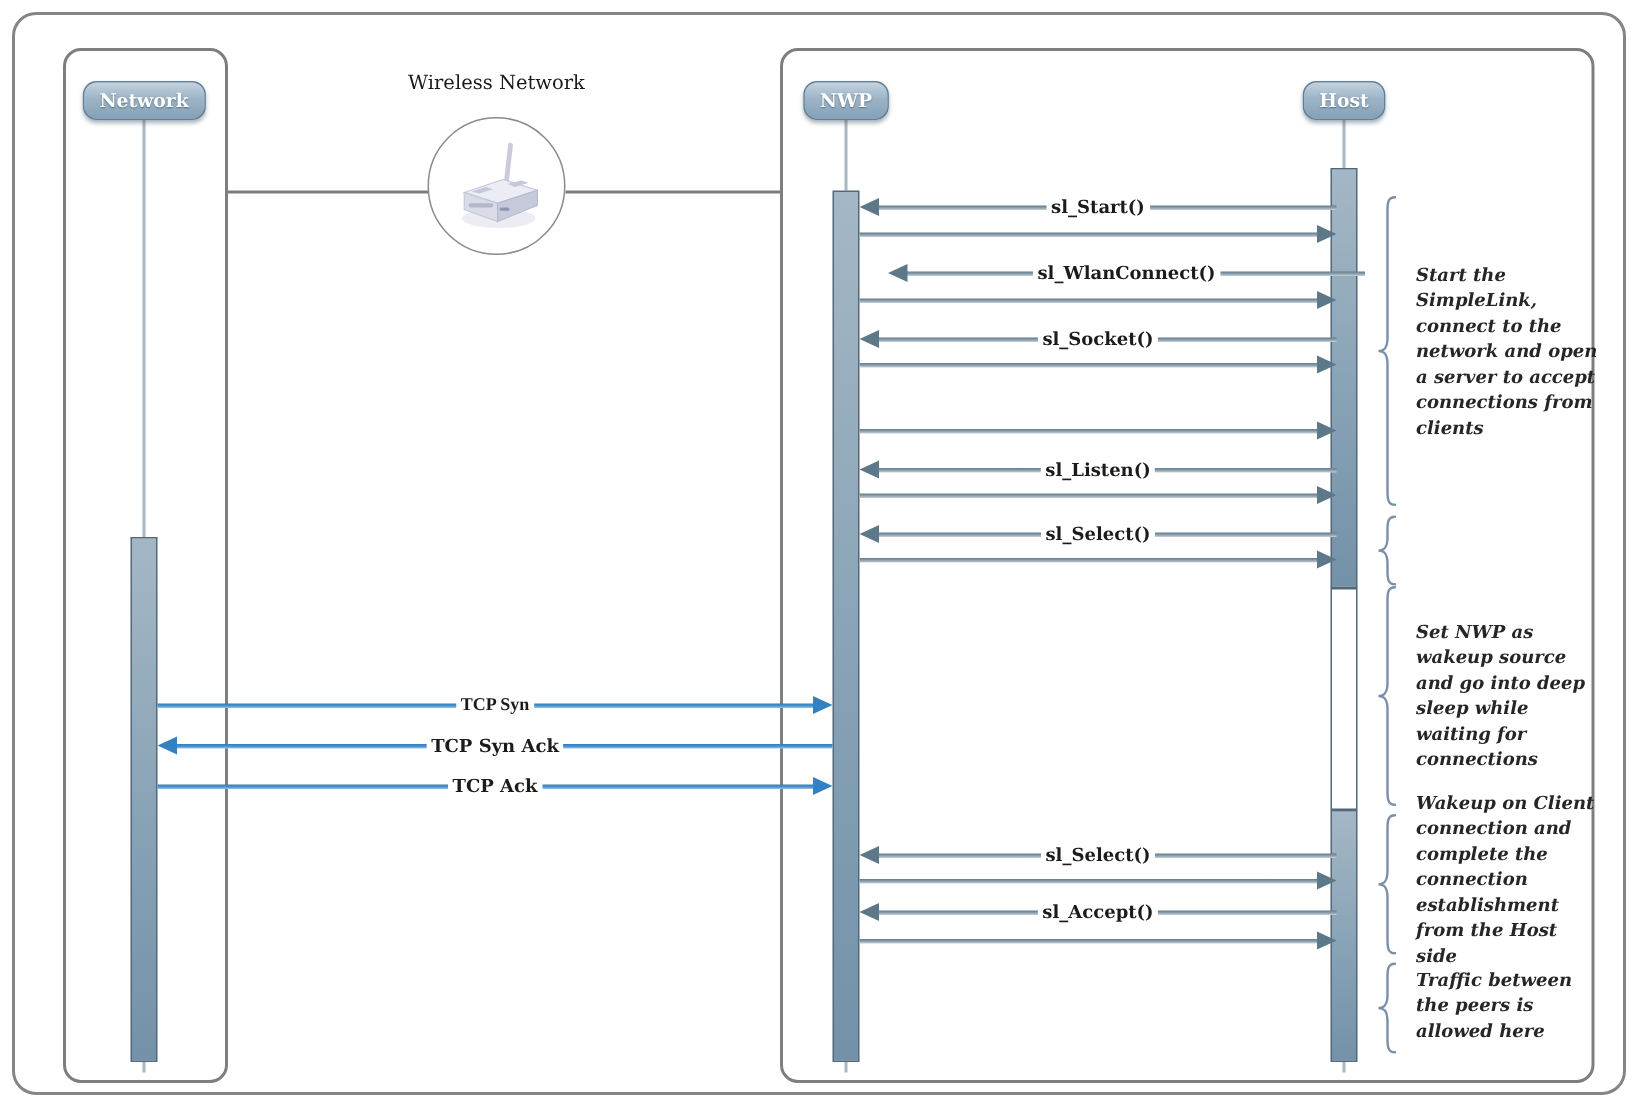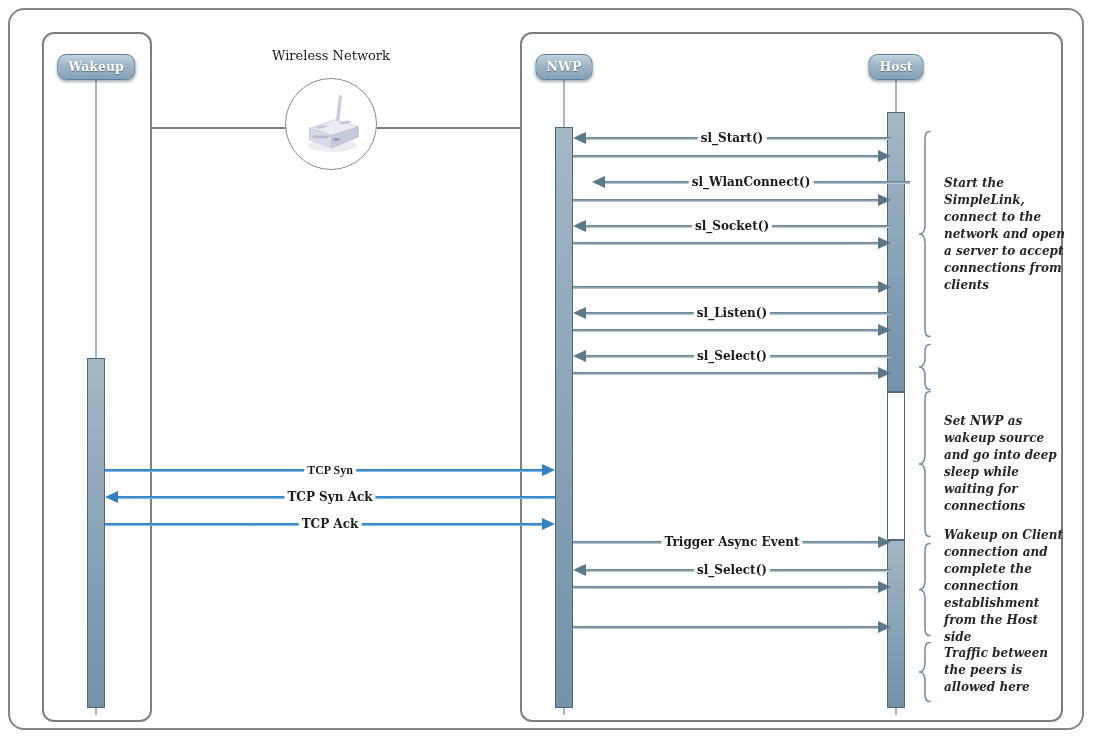--- a/index.html
+++ b/index.html
@@ -99,21 +99,21 @@
       <path d="M20,52 L56,40 L88,50 L51,62 Z" fill="#ecedf4" stroke="#c2c5d6" stroke-width="1"></path>
       <path d="M20,52 L51,62 L51,79 L20,68 Z" fill="#d9dbe7" stroke="#c2c5d6" stroke-width="1"></path>
       <path d="M51,62 L88,50 L88,64 L51,79 Z" fill="#c7cadb" stroke="#b5b8cc" stroke-width="1"></path>
       <path d="M27,51 L40,47 L47,49 L34,53 Z" fill="#c5c8d9"></path>
       <path d="M60,44 L73,41 L80,43 L67,47 Z" fill="#c5c8d9"></path>
       <rect x="24" y="62" width="23" height="4" rx="2" fill="#b4b8cc"></rect>
       <rect x="53" y="66" width="9" height="3" rx="1.5" fill="#8f94b0"></rect>
     </svg>
   </div>
 
-  <div class="badge" style="left:96px;">Wakeup</div>
+  <div class="badge" style="left:96px;">Network</div>
   <div class="badge" style="left:564px;">NWP</div>
   <div class="badge" style="left:896px;">Host</div>
 
   <div class="lifeline" style="left:95px;top:80px;height:278px;"></div>
   <div class="lifeline" style="left:563px;top:80px;height:47px;"></div>
   <div class="lifeline" style="left:895px;top:80px;height:32px;"></div>
   <div class="lifeline" style="left:95px;top:708px;height:7px;"></div>
   <div class="lifeline" style="left:563px;top:708px;height:7px;"></div>
   <div class="lifeline" style="left:895px;top:708px;height:7px;"></div>
 
@@ -182,33 +182,33 @@
     <div class="shaft"></div>
       <div class="head"></div>
     <span class="msg-label">TCP Syn Ack</span>
   </div>
   <div class="msg tcp dir-right" style="top:518px;">
     <div class="shaft"></div>
       <div class="head"></div>
     <span class="msg-label">TCP Ack</span>
   </div>
 
-  <div class="msg gray dir-right" style="top:536px;">
-    <div class="shaft"></div>
-      <div class="head"></div>
-    <span class="msg-label">Trigger Async Event</span>
-  </div>
   <div class="msg gray dir-left" style="top:564px;">
     <div class="shaft"></div>
       <div class="head"></div>
     <span class="msg-label">sl_Select()</span>
   </div>
   <div class="msg gray dir-right" style="top:581px;">
     <div class="shaft"></div>
       <div class="head"></div>
+  </div>
+  <div class="msg gray dir-left" style="top:602px;">
+    <div class="shaft"></div>
+      <div class="head"></div>
+    <span class="msg-label">sl_Accept()</span>
   </div>
   <div class="msg gray dir-right" style="top:621px;">
     <div class="shaft"></div>
       <div class="head"></div>
   </div>
 
   <svg class="brace" width="15" height="208" style="left:917px;top:130px;" viewBox="0 0 15 208">
       <path d="M13,1.5 C8.5,1.5 8,5 8,10 L8,95 C8,101 6.5,104 2,104 C6.5,104 8,107 8,113 L8,198 C8,203 8.5,206.5 13,206.5"></path>
     </svg>
   <svg class="brace" width="15" height="48" style="left:917px;top:343px;" viewBox="0 0 15 48">

